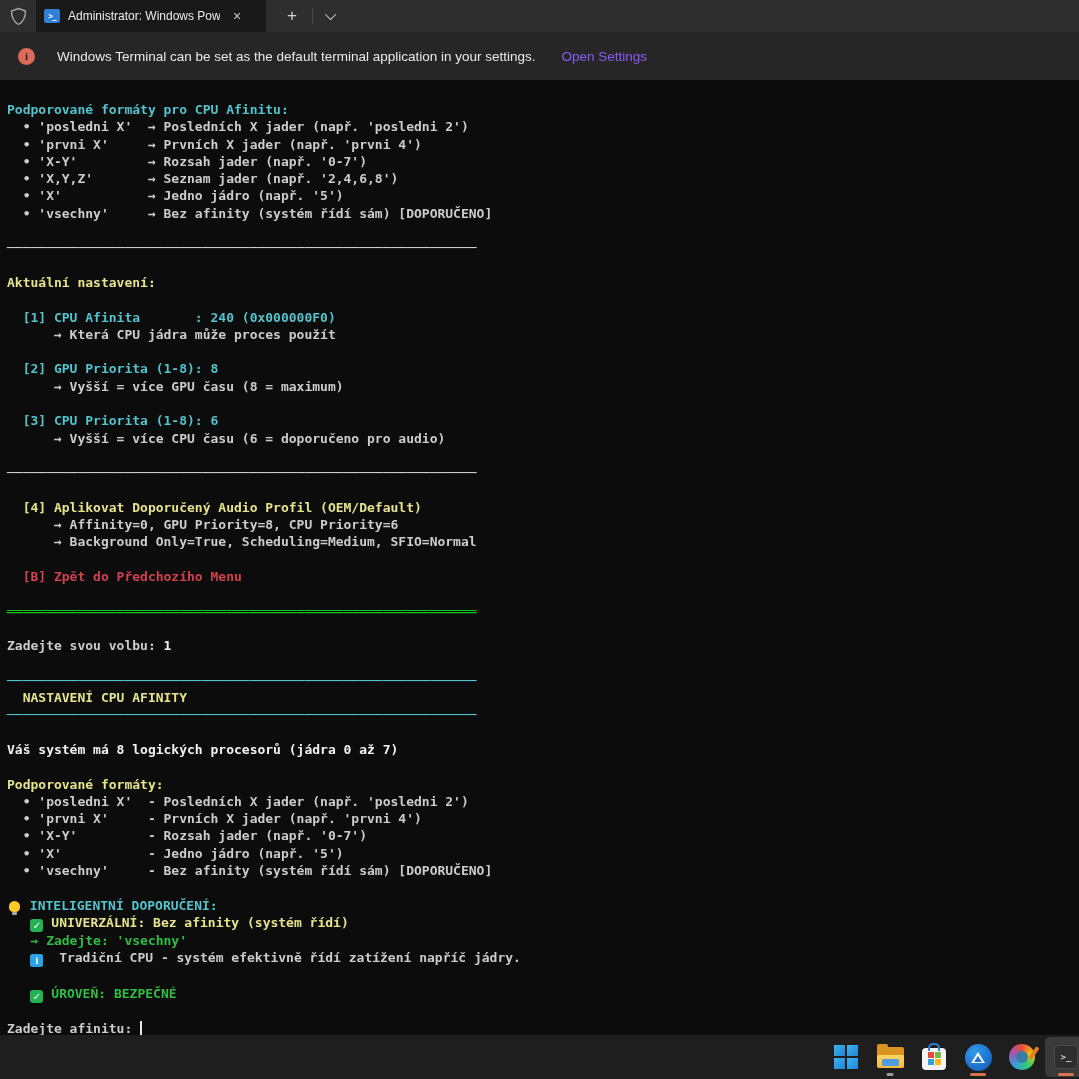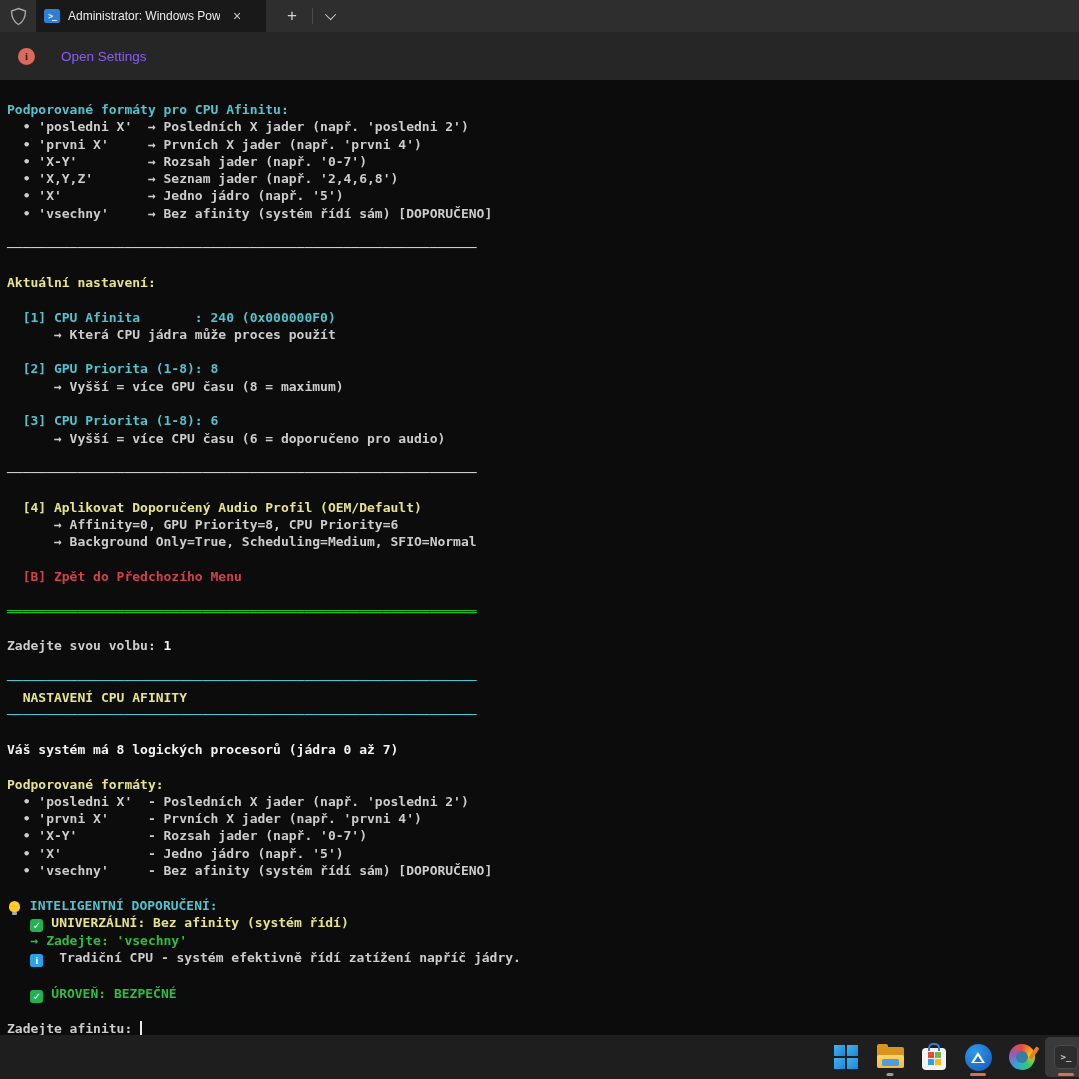--- a/index.html
+++ b/index.html
@@ -98,20 +98,21 @@
   </div>
   <div class="newtab">+</div>
   <div class="tb-sep"></div>
   <div class="chev-btn">
     <span class="chev"></span>
   </div>
 </div>
 
 <div class="banner">
   <span class="info-circle">i</span>
+  <span class="banner-msg">Windows Terminal can be set as the default terminal application in your settings.</span>
   <span class="banner-link">Open Settings</span>
 </div>
 
 <div class="terminal"><div class="tl"><span style="color: rgb(83, 195, 205);">Podporované formáty pro CPU Afinitu:</span></div><div class="tl"><span style="color: rgb(204, 204, 204);">  • 'posledni X'  → Posledních X jader (např. 'posledni 2')</span></div><div class="tl"><span style="color: rgb(204, 204, 204);">  • 'prvni X'     → Prvních X jader (např. 'prvni 4')</span></div><div class="tl"><span style="color: rgb(204, 204, 204);">  • 'X-Y'         → Rozsah jader (např. '0-7')</span></div><div class="tl"><span style="color: rgb(204, 204, 204);">  • 'X,Y,Z'       → Seznam jader (např. '2,4,6,8')</span></div><div class="tl"><span style="color: rgb(204, 204, 204);">  • 'X'           → Jedno jádro (např. '5')</span></div><div class="tl"><span style="color: rgb(204, 204, 204);">  • 'vsechny'     → Bez afinity (systém řídí sám) [DOPORUČENO]</span></div><div class="tl"> </div><div class="tl"><span style="color: rgb(204, 204, 204);">────────────────────────────────────────────────────────────</span></div><div class="tl"> </div><div class="tl"><span style="color: rgb(230, 227, 140);">Aktuální nastavení:</span></div><div class="tl"> </div><div class="tl"><span style="color: rgb(83, 195, 205);">  [1] CPU Afinita       : 240 (0x000000F0)</span></div><div class="tl"><span style="color: rgb(204, 204, 204);">      → Která CPU jádra může proces použít</span></div><div class="tl"> </div><div class="tl"><span style="color: rgb(83, 195, 205);">  [2] GPU Priorita (1-8): 8</span></div><div class="tl"><span style="color: rgb(204, 204, 204);">      → Vyšší = více GPU času (8 = maximum)</span></div><div class="tl"> </div><div class="tl"><span style="color: rgb(83, 195, 205);">  [3] CPU Priorita (1-8): 6</span></div><div class="tl"><span style="color: rgb(204, 204, 204);">      → Vyšší = více CPU času (6 = doporučeno pro audio)</span></div><div class="tl"> </div><div class="tl"><span style="color: rgb(204, 204, 204);">────────────────────────────────────────────────────────────</span></div><div class="tl"> </div><div class="tl"><span style="color: rgb(230, 227, 140);">  [4] Aplikovat Doporučený Audio Profil (OEM/Default)</span></div><div class="tl"><span style="color: rgb(204, 204, 204);">      → Affinity=0, GPU Priority=8, CPU Priority=6</span></div><div class="tl"><span style="color: rgb(204, 204, 204);">      → Background Only=True, Scheduling=Medium, SFIO=Normal</span></div><div class="tl"> </div><div class="tl"><span style="color: rgb(209, 66, 77);">  [B] Zpět do Předchozího Menu</span></div><div class="tl"> </div><div class="tl"><span style="color: rgb(23, 197, 23);">════════════════════════════════════════════════════════════</span></div><div class="tl"> </div><div class="tl"><span style="color: rgb(204, 204, 204);">Zadejte svou volbu: </span><span style="color: rgb(242, 242, 242);">1</span></div><div class="tl"> </div><div class="tl"><span style="color: rgb(83, 195, 205);">────────────────────────────────────────────────────────────</span></div><div class="tl"><span style="color: rgb(230, 227, 140);">  NASTAVENÍ CPU AFINITY</span></div><div class="tl"><span style="color: rgb(83, 195, 205);">────────────────────────────────────────────────────────────</span></div><div class="tl"> </div><div class="tl"><span style="color: rgb(242, 242, 242);">Váš systém má 8 logických procesorů (jádra 0 až 7)</span></div><div class="tl"> </div><div class="tl"><span style="color: rgb(230, 227, 140);">Podporované formáty:</span></div><div class="tl"><span style="color: rgb(204, 204, 204);">  • 'posledni X'  - Posledních X jader (např. 'posledni 2')</span></div><div class="tl"><span style="color: rgb(204, 204, 204);">  • 'prvni X'     - Prvních X jader (např. 'prvni 4')</span></div><div class="tl"><span style="color: rgb(204, 204, 204);">  • 'X-Y'         - Rozsah jader (např. '0-7')</span></div><div class="tl"><span style="color: rgb(204, 204, 204);">  • 'X'           - Jedno jádro (např. '5')</span></div><div class="tl"><span style="color: rgb(204, 204, 204);">  • 'vsechny'     - Bez afinity (systém řídí sám) [DOPORUČENO]</span></div><div class="tl"> </div><div class="tl"><span class="ic ic-bulb"></span><span style="color: rgb(83, 195, 205);"> INTELIGENTNÍ DOPORUČENÍ:</span></div><div class="tl"><span style="color: rgb(204, 204, 204);">   </span><span class="ic ic-check">✓</span><span style="color: rgb(230, 227, 140);"> UNIVERZÁLNÍ: Bez afinity (systém řídí)</span></div><div class="tl"><span style="color: rgb(47, 190, 68);">   → Zadejte: 'vsechny'</span></div><div class="tl"><span style="color: rgb(204, 204, 204);">   </span><span class="ic ic-info">i</span><span style="color: rgb(204, 204, 204);">  Tradiční CPU - systém efektivně řídí zatížení napříč jádry.</span></div><div class="tl"> </div><div class="tl"><span style="color: rgb(204, 204, 204);">   </span><span class="ic ic-check">✓</span><span style="color: rgb(47, 190, 68);"> ÚROVEŇ: BEZPEČNÉ</span></div><div class="tl"> </div><div class="tl"><span style="color: rgb(204, 204, 204);">Zadejte afinitu: </span><span class="ic ic-cursor"></span></div></div>
 
 <div class="taskbar">
   <div class="tb-btn">
     <span class="win-grid">
         <span></span>
         <span></span>

